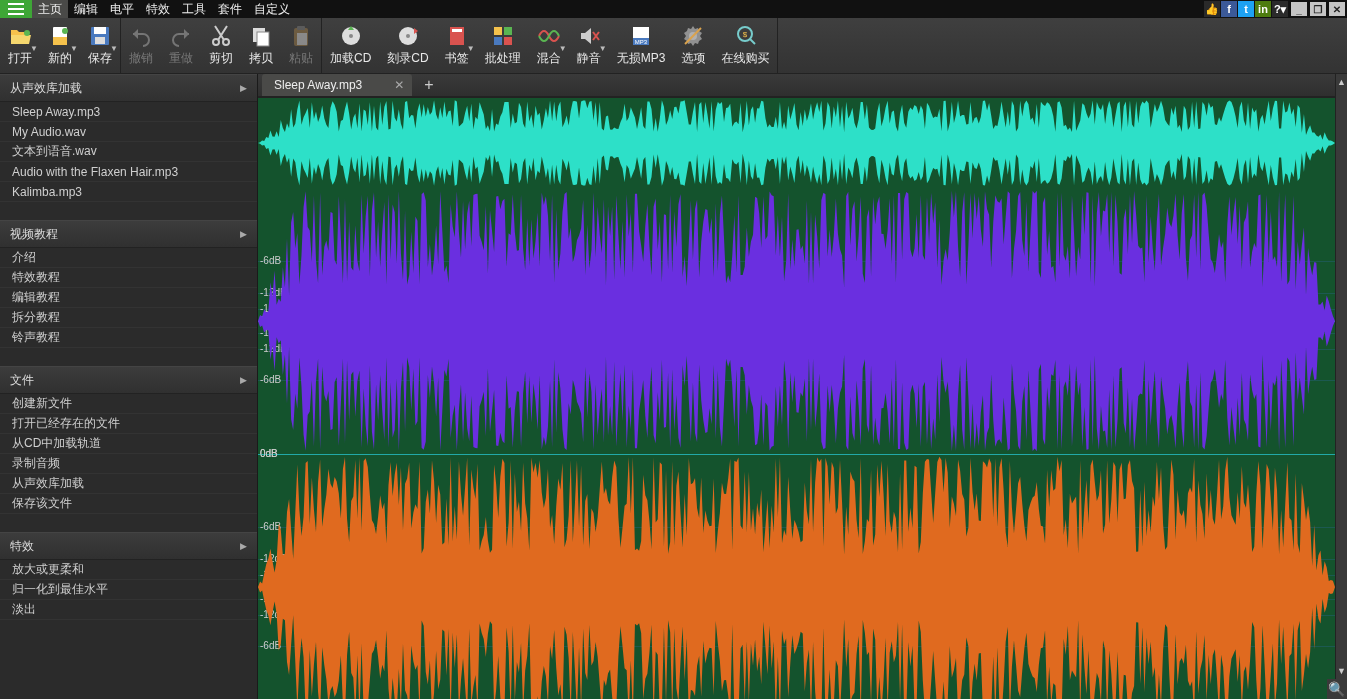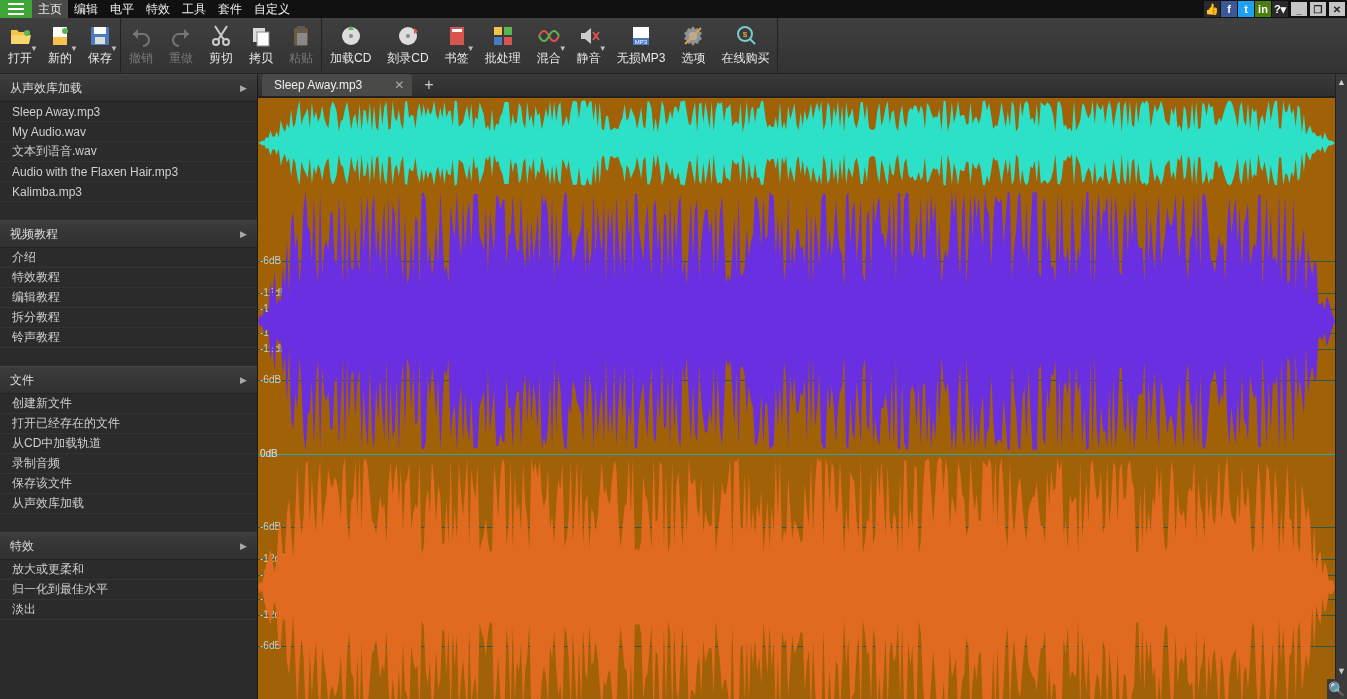--- a/index.html
+++ b/index.html
@@ -24,21 +24,21 @@
   .side-header{background:linear-gradient(#3c3c3c,#303030);height:28px;display:flex;align-items:center;justify-content:space-between;padding:0 10px;color:#ddd;font-size:12px;border-top:1px solid #444;border-bottom:1px solid #222}
   .side-header .arrow{font-size:9px;color:#aaa}
   .side-item{height:20px;display:flex;align-items:center;padding:0 12px;color:#cfcfcf;font-size:12px;border-bottom:1px solid #333;overflow:hidden;white-space:nowrap}
   .side-spacer{height:18px}
   .main{flex:1;display:flex;flex-direction:column;min-width:0;background:#2b2b2b;position:relative}
   .tabs{height:24px;background:linear-gradient(#3a3a3a,#2f2f2f);display:flex;align-items:end;border-bottom:2px solid #222;padding-left:4px}
   .tab{height:22px;background:#4a4a48;display:flex;align-items:center;gap:32px;padding:0 8px 0 12px;font-size:12px;color:#eee;border-radius:3px 3px 0 0;margin-right:4px}
   .tab .x{color:#aaa;font-size:12px}
   .tab-plus{font-size:16px;color:#ccc;padding:0 8px 2px}
   .wave-area{flex:1;min-height:0;display:flex}
-  .canvas-wrap{flex:1;position:relative;background:#a16207;overflow:hidden}
+  .canvas-wrap{flex:1;position:relative;background:#14532d;overflow:hidden}
   .track{position:absolute;left:0;right:12px}
   .gridline{position:absolute;left:0;right:0;height:1px;background:#1d5a55;opacity:.9}
   .gridlabel{position:absolute;left:2px;font-size:10px;color:#ccc;background:rgba(10,10,10,.0);padding:0 0}
   svg.wave{position:absolute;left:0;top:0;height:100%;width:100%}
   .vscroll{position:absolute;right:0;top:0;bottom:20px;width:12px;background:#3a3a3a;border-left:1px solid #222;display:flex;flex-direction:column;align-items:center;justify-content:space-between}
   .vscroll .arrow{font-size:9px;color:#ccc;padding:3px 0}
   .zoom{position:absolute;right:0;bottom:0;width:20px;height:20px;background:#3a3a3a;display:flex;align-items:center;justify-content:center;color:#7cc;font-size:14px}
 </style>
 </head>
 <body>
@@ -239,22 +239,22 @@
       <div class="side-item">铃声教程</div>
       <div class="side-spacer"></div>
       <div class="side-header">
         <span>文件</span>
         <span class="arrow">▶</span>
       </div>
       <div class="side-item">创建新文件</div>
       <div class="side-item">打开已经存在的文件</div>
       <div class="side-item">从CD中加载轨道</div>
       <div class="side-item">录制音频</div>
+      <div class="side-item">从声效库加载</div>
       <div class="side-item">保存该文件</div>
-      <div class="side-item">从声效库加载</div>
       <div class="side-spacer"></div>
       <div class="side-header">
         <span>特效</span>
         <span class="arrow">▶</span>
       </div>
       <div class="side-item">放大或更柔和</div>
       <div class="side-item">归一化到最佳水平</div>
       <div class="side-item">淡出</div>
       <div class="side-spacer"></div>
     </div>

